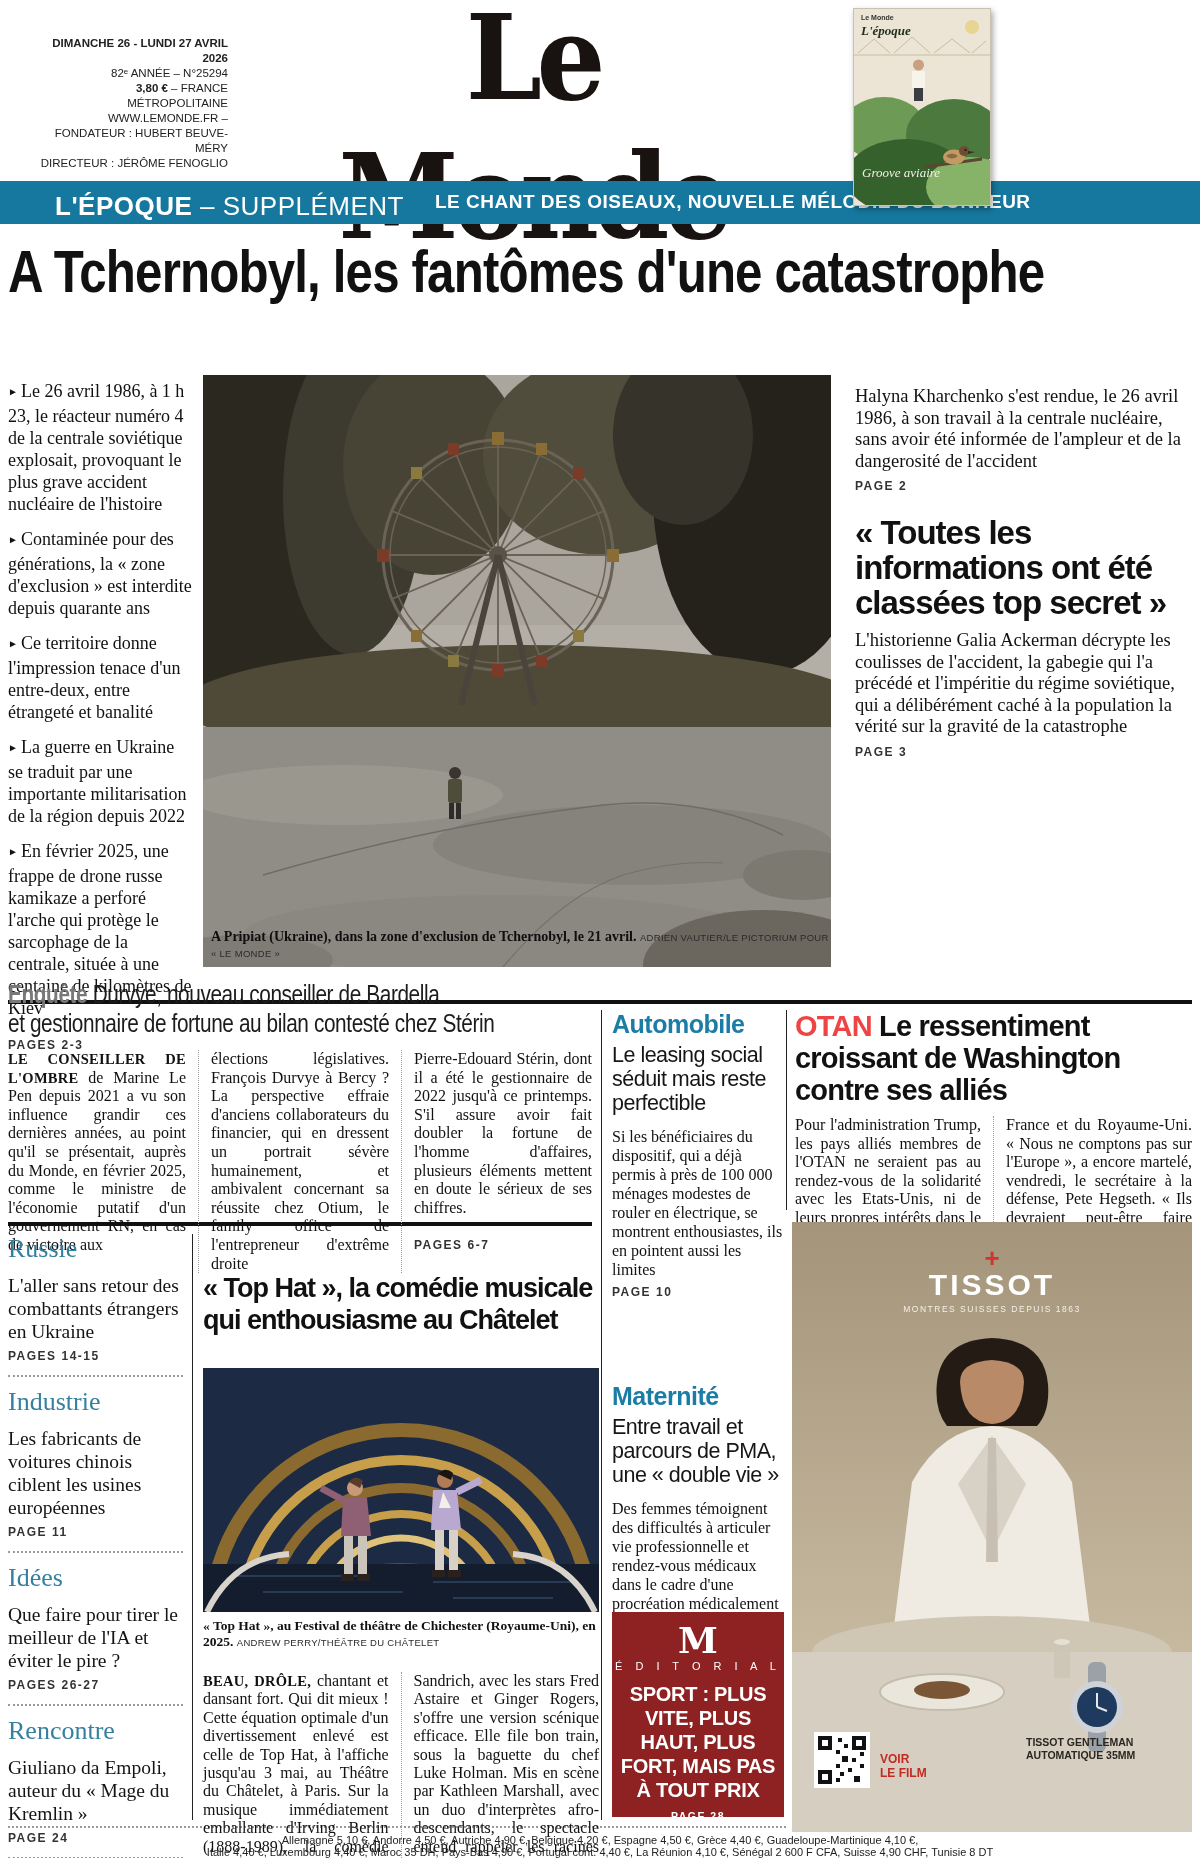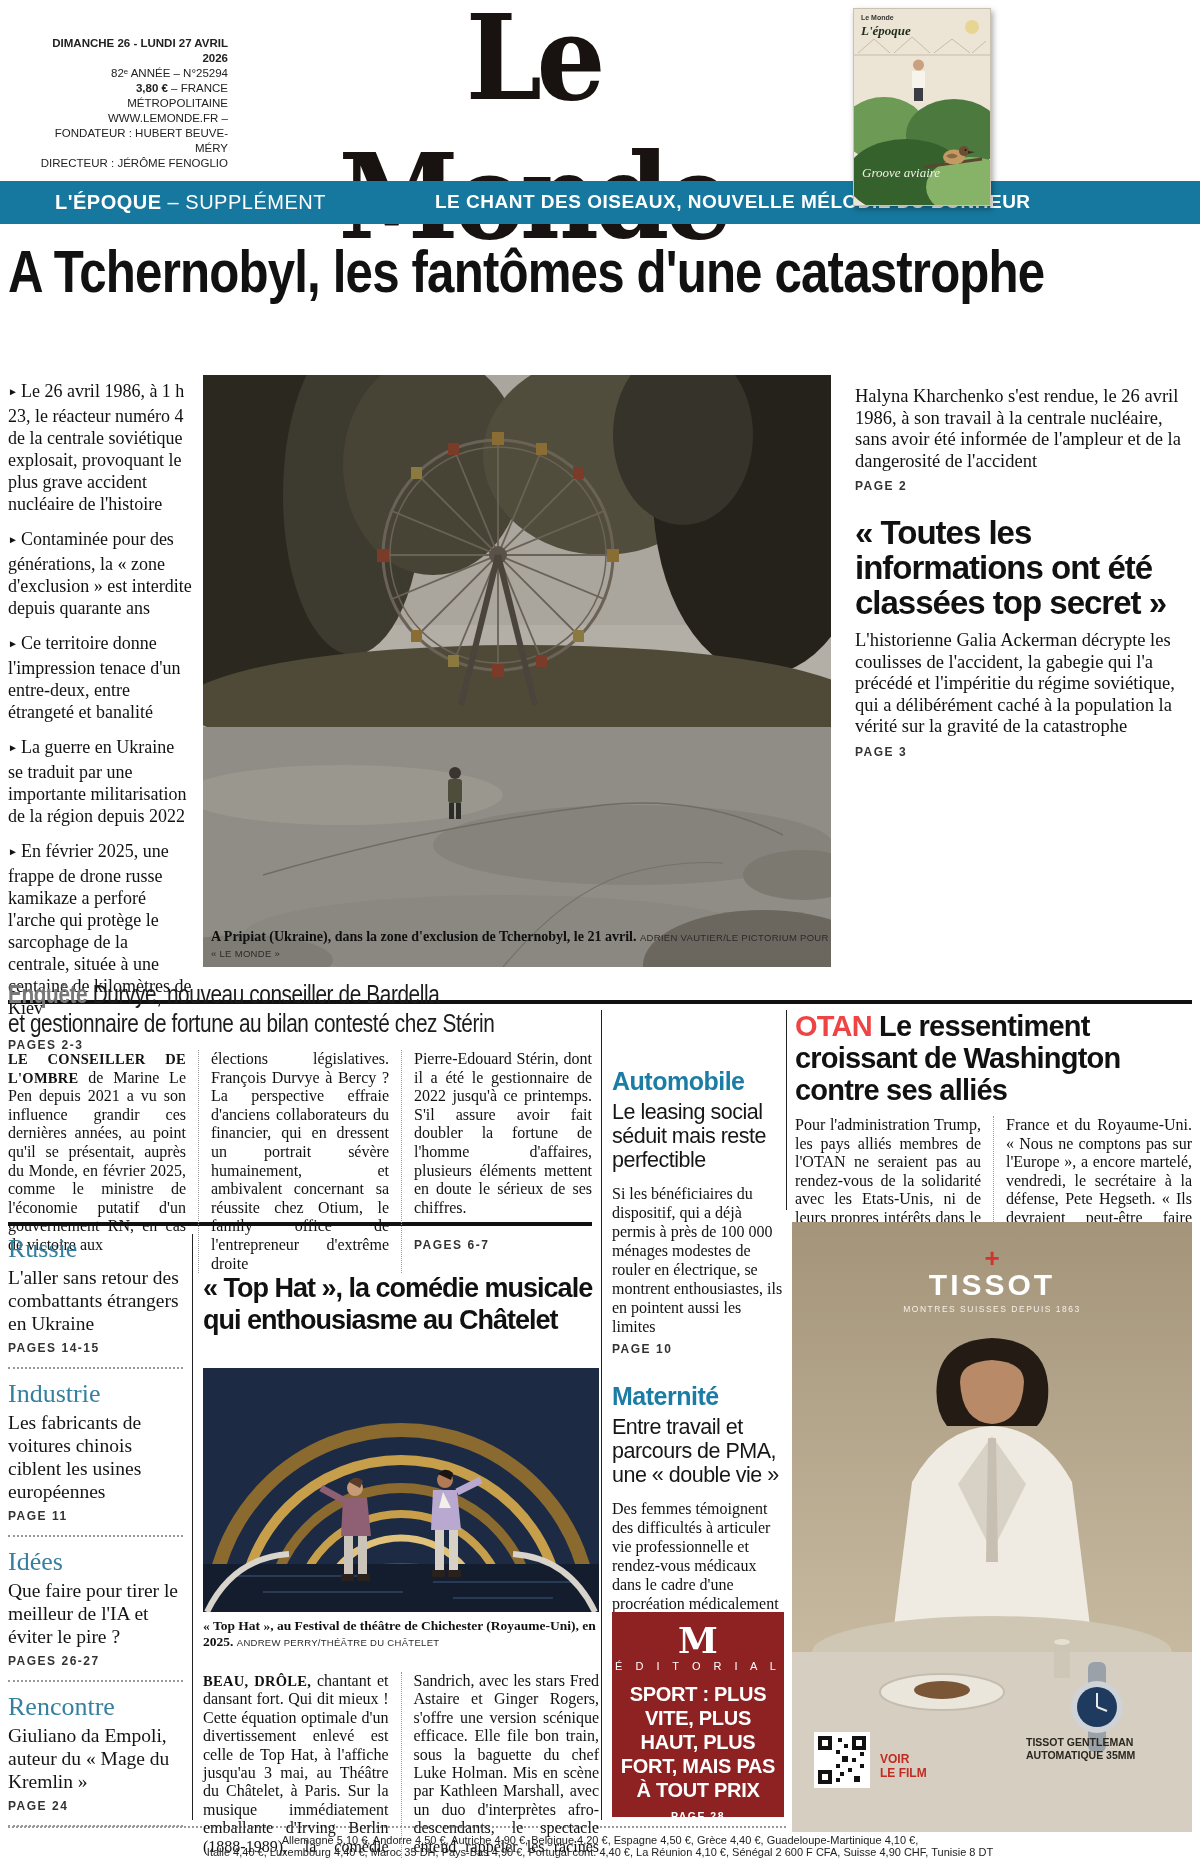--- a/index.html
+++ b/index.html
@@ -22,21 +22,21 @@
     letter-spacing:-6px; color:#181210; transform:scaleX(0.92); transform-origin:50% 0; }
   .cover { left:853px; top:8px; width:138px; height:198px; background:#ece5d6;
     border:1px solid #c9c2b2; box-shadow:2px 3px 6px rgba(0,0,0,.35); z-index:5; }
   .cover .brand { position:absolute; left:7px; top:5px; font-size:7px; font-weight:bold; color:#333; }
   .cover .ctitle { position:absolute; left:7px; top:14px; font-size:13px; font-style:italic; font-weight:bold; color:#23301f; }
   .cover .ccap { position:absolute; left:8px; bottom:26px; font-size:13px; color:#f2efe4; line-height:13px; font-style:italic; }
 
   
   .strip { left:0; top:181px; width:1200px; height:43px; background:#16789e; color:#fff;
     font-family:"Liberation Sans", sans-serif; }
-  .strip-left { position:absolute; left:55px; top:10px; font-size:20px; letter-spacing:0.5px; }
+  .strip-left { position:absolute; left:55px; top:10px; font-size:26px; letter-spacing:0.5px; }
   .strip-left .b { font-weight:bold; }
   .strip-center { position:absolute; left:435px; top:10px; font-size:19px; font-weight:bold; letter-spacing:0.5px; }
 
   
   .headline { left:8px; top:237px; width:1184px; white-space:nowrap;
     font-family:"Liberation Sans", sans-serif; font-weight:bold; font-size:60px;
     letter-spacing:-1px; color:#111; transform:scaleX(0.82); transform-origin:0 0; }
   .bullets { left:8px; top:380px; width:184px; font-size:18px; line-height:22px; color:#111; }
   .bullets .bt { margin-bottom:13px; }
   .bullets .mark { font-size:10px; position:relative; top:-2px; margin-right:3px; }
@@ -65,37 +65,37 @@
   .enq { left:8px; top:980px; width:584px; }
   .enq-head { font-family:"Liberation Sans", sans-serif; font-size:26px; line-height:29px;
     letter-spacing:-0.5px; color:#1c1c1c; white-space:nowrap; transform:scaleX(0.80); transform-origin:0 0; }
   .enq-head .kick { font-weight:bold; color:#787878; }
   .cols { display:flex; margin-top:12px; }
   .cols .c { flex:1; font-size:16px; line-height:18.6px; text-align:justify; color:#111; }
   .cols .c + .c { border-left:1px dotted #999; margin-left:12px; padding-left:12px; }
   .leadcaps { font-weight:bold; font-size:14.5px; letter-spacing:0.3px; }
   .pg-right { margin-top:18px; }
 
-  .autocol { left:612px; top:1067px; width:172px; }
+  .autocol { left:612px; top:1010px; width:172px; }
   .kicker-blue { font-family:"Liberation Sans", sans-serif; font-weight:bold; font-size:25px;
     letter-spacing:-0.5px; color:#1b7da6; }
   .subhead { font-family:"Liberation Sans", sans-serif; font-weight:400; font-size:21.5px;
     line-height:24px; letter-spacing:-0.5px; color:#161616; margin-top:4px; }
   .smallbody { font-size:16px; line-height:19px; color:#111; margin-top:12px; }
 
   .otan { left:795px; top:1010px; width:397px; }
   .otan-head { font-family:"Liberation Sans", sans-serif; font-weight:bold; font-size:29px;
     line-height:32px; letter-spacing:-0.8px; color:#111; }
   .otan-head .kick { color:#ef4444; }
   .otan .cols { margin-top:10px; }
 
   
   .sidebar { left:8px; top:1234px; width:175px; }
   .sb-kick { font-size:26px; color:#36809f; line-height:30px; }
-  .sb-title { font-size:19.5px; line-height:23px; color:#141414; margin-top:2px; }
+  .sb-title { font-size:19.5px; line-height:23px; color:#141414; margin-top:10px; }
   .sb-pg { margin-top:6px; display:block; }
   .sb-div { border-top:2px dotted #999; margin:12px 0 10px 0; }
 
   
   .th { left:203px; top:1272px; width:396px; }
   .th-head { font-family:"Liberation Sans", sans-serif; font-weight:bold; font-size:27px;
     line-height:32px; letter-spacing:-1px; color:#111; }
   .photo2 { left:203px; top:1368px; width:396px; height:244px; overflow:hidden; }
   .cap2 { left:203px; top:1618px; width:396px; font-size:13.5px; line-height:16px; color:#111; }
   .cap2 .cb { font-weight:bold; }

